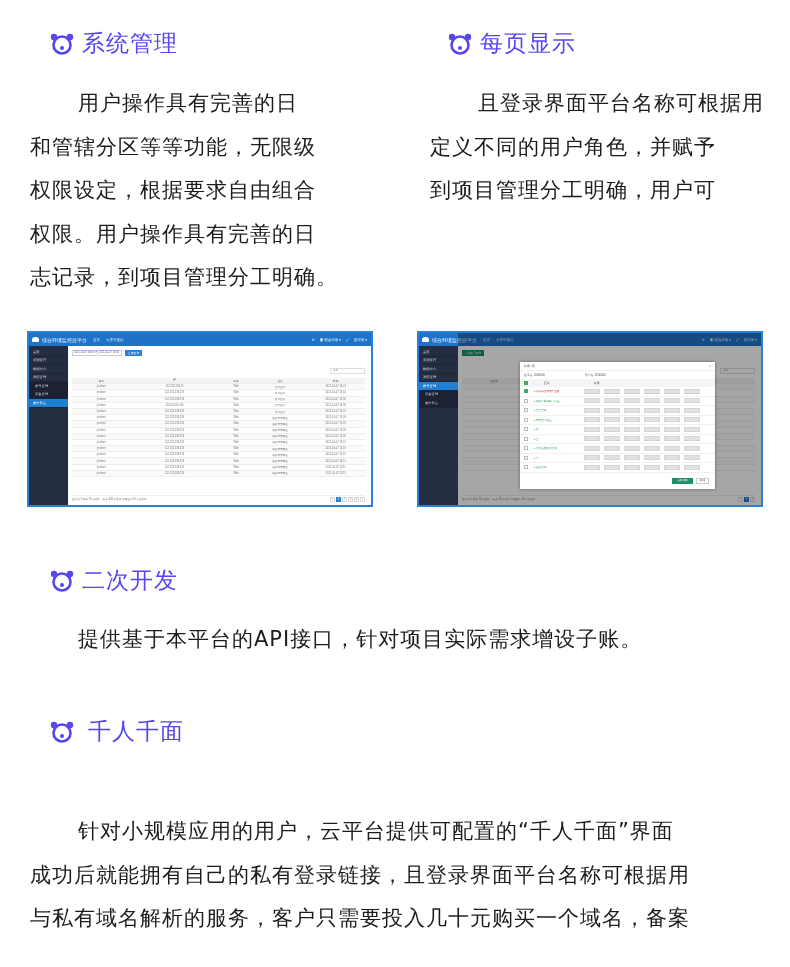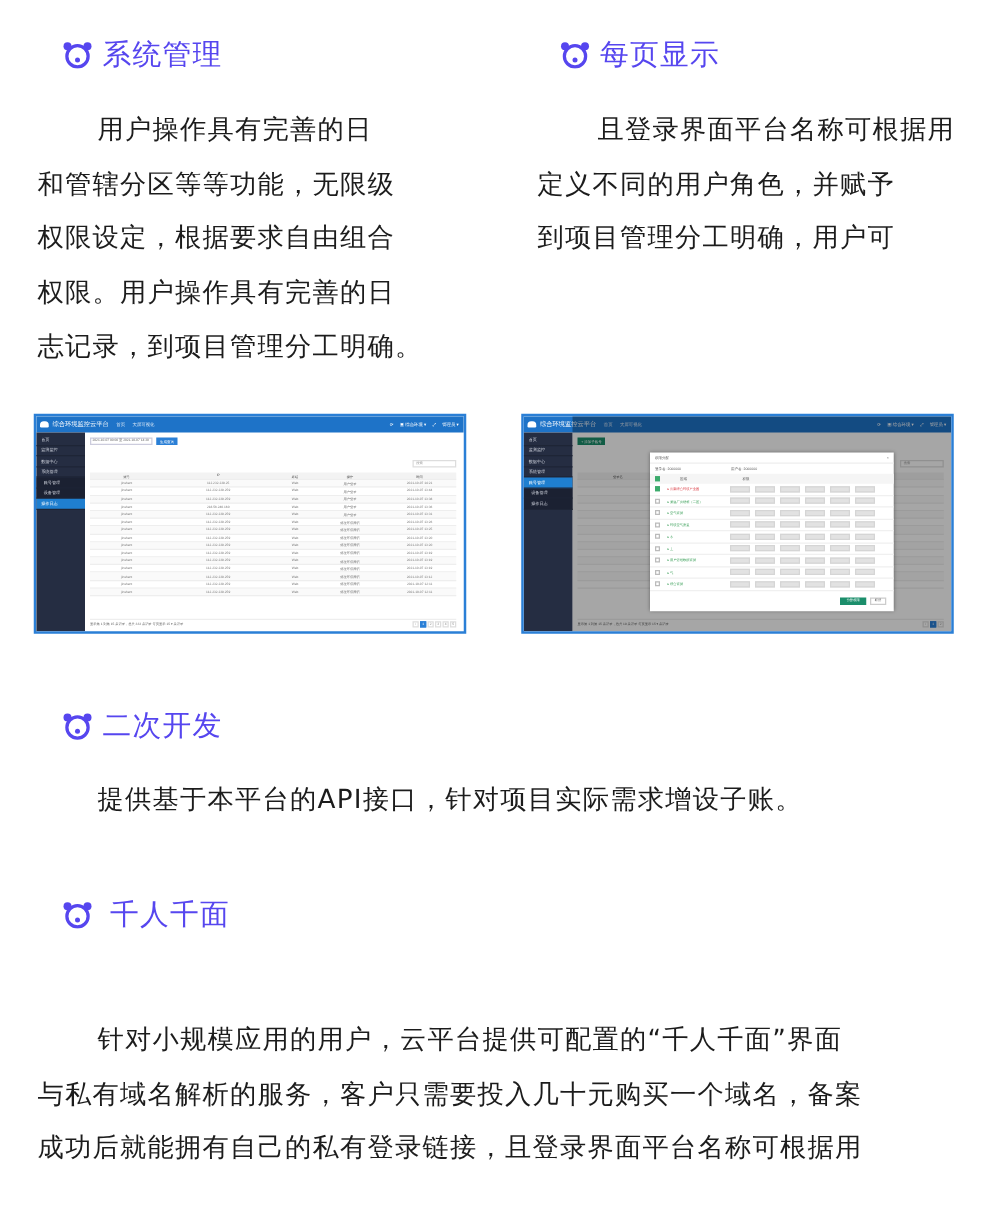--- a/index.html
+++ b/index.html
@@ -549,15 +549,15 @@
   <svg class="bear-icon" viewBox="0 0 24 22">
     <circle cx="4" cy="4" r="3.2" fill="#5646ef"></circle>
       <circle cx="20" cy="4" r="3.2" fill="#5646ef"></circle>
     <circle cx="12" cy="12" r="8.5" fill="none" stroke="#5646ef" stroke-width="2.6"></circle>
     <circle cx="12" cy="15" r="2" fill="#5646ef"></circle>
   </svg>
   <span class="h-text" style="margin-left:6px">千人千面</span>
 </div>
 <div class="para" style="left:30px;top:810px;width:745px;">
   <div><span class="indent"></span><span>针对小规模应用的用户，云平台提供可配置的“千人千面”界面</span></div>
+  <div>成功后就能拥有自己的私有登录链接，且登录界面平台名称可根据用</div>
   <div>与私有域名解析的服务，客户只需要投入几十元购买一个域名，备案</div>
-  <div>成功后就能拥有自己的私有登录链接，且登录界面平台名称可根据用</div>
 </div>
 
 </body></html>

